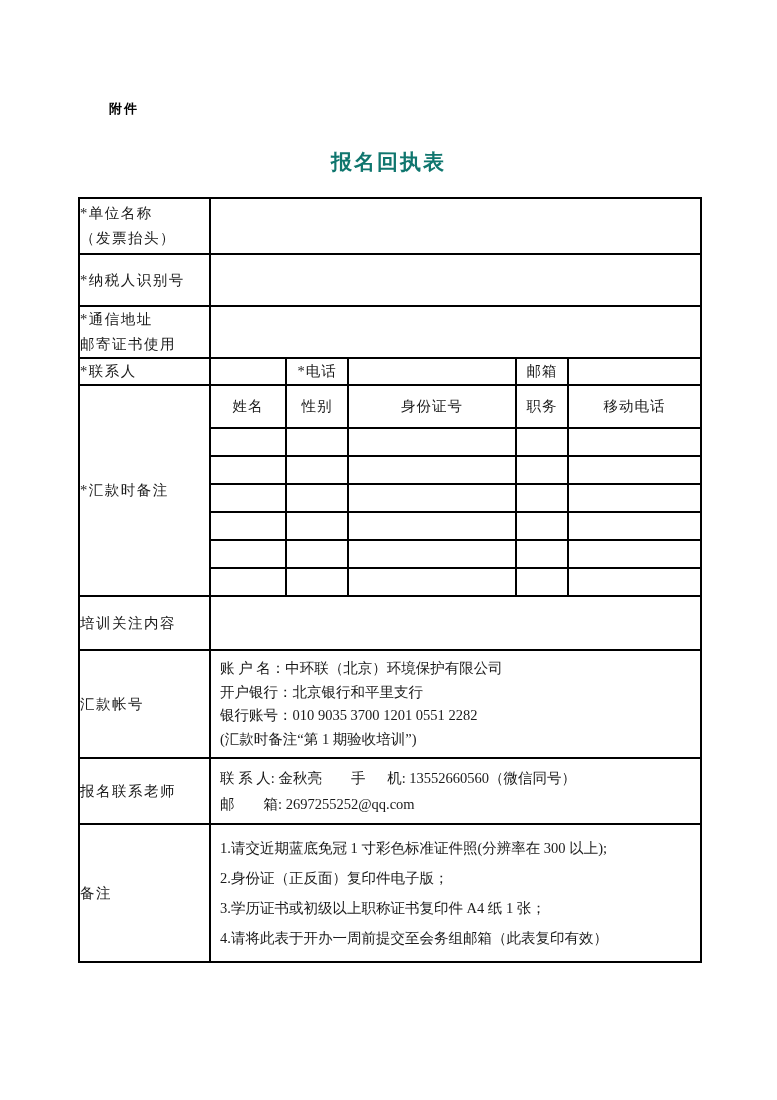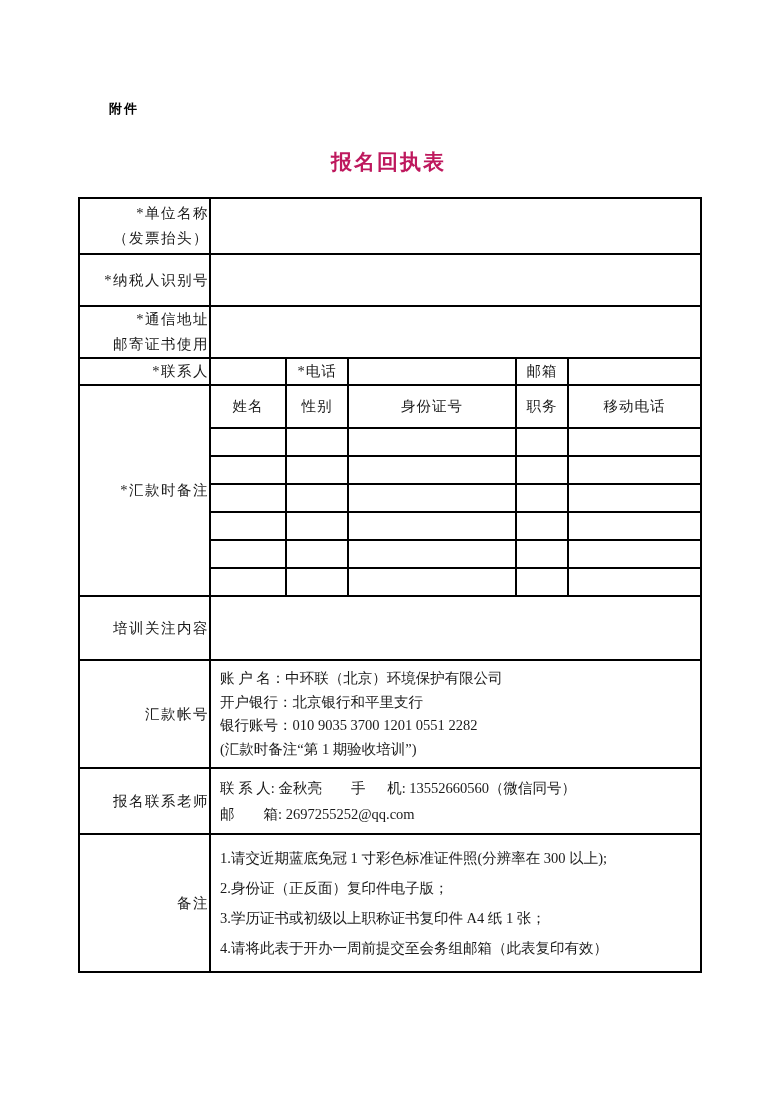--- a/index.html
+++ b/index.html
@@ -22,41 +22,41 @@
   }
   .form-title {
     position: absolute;
     left: 0;
     top: 148px;
     width: 777px;
     text-align: center;
     font-family: "Liberation Sans", sans-serif;
     font-weight: bold;
     font-size: 21px;
-    color: #be185d;
+    color: #0f766e;
     letter-spacing: 2px;
   }
   table.reg-table {
     position: absolute;
     left: 78px;
     top: 197px;
     width: 622px;
     border-collapse: collapse;
     table-layout: fixed;
   }
   table.reg-table td, table.reg-table th {
     border: 2px solid #000;
     font-size: 14.5px;
     font-weight: normal;
     color: #1a1a1a;
     vertical-align: middle;
     overflow: hidden;
   }
   td.label-cell {
-    text-align: right;
+    text-align: left;
     letter-spacing: 1.5px;
     line-height: 25px;
   }
   td.value-cell { text-align: left; padding-left: 8px; }
   th.col-head { letter-spacing: 1px; }
   td.inline-label { text-align: center; letter-spacing: 1px; margin-left: 48px; }
   td.content-cell {
     text-align: left;
     padding: 6px 6px 6px 9px;
     vertical-align: middle;
@@ -64,21 +64,21 @@
   .line { white-space: pre-wrap; }
   .remit-line { line-height: 23.5px; }
   .teacher-line { line-height: 26px; }
   .note-line { line-height: 30px; }
   tr.r-unit    { height: 56px; }
   tr.r-tax     { height: 52px; }
   tr.r-addr    { height: 47px; }
   tr.r-contact { height: 24px; }
   tr.r-thead   { height: 43px; }
   tr.r-trainee { height: 28px; }
-  tr.r-focus   { height: 64px; }
+  tr.r-focus   { height: 54px; }
   tr.r-remit   { height: 98px; }
   tr.r-teacher { height: 62px; }
   tr.r-notes   { height: 138px; }
 </style>
 </head>
 <body>
 
 <div class="attachment">附件</div>
 <div class="form-title">报名回执表</div>
 

